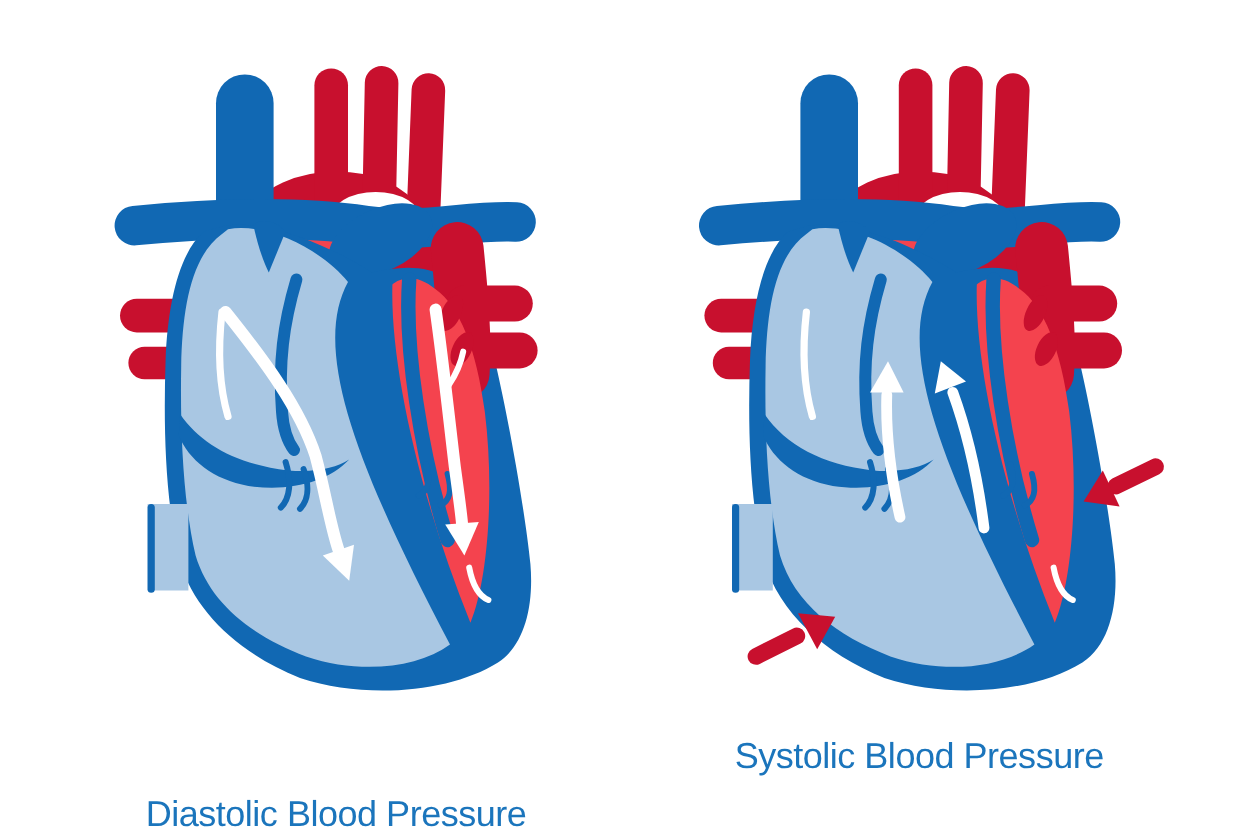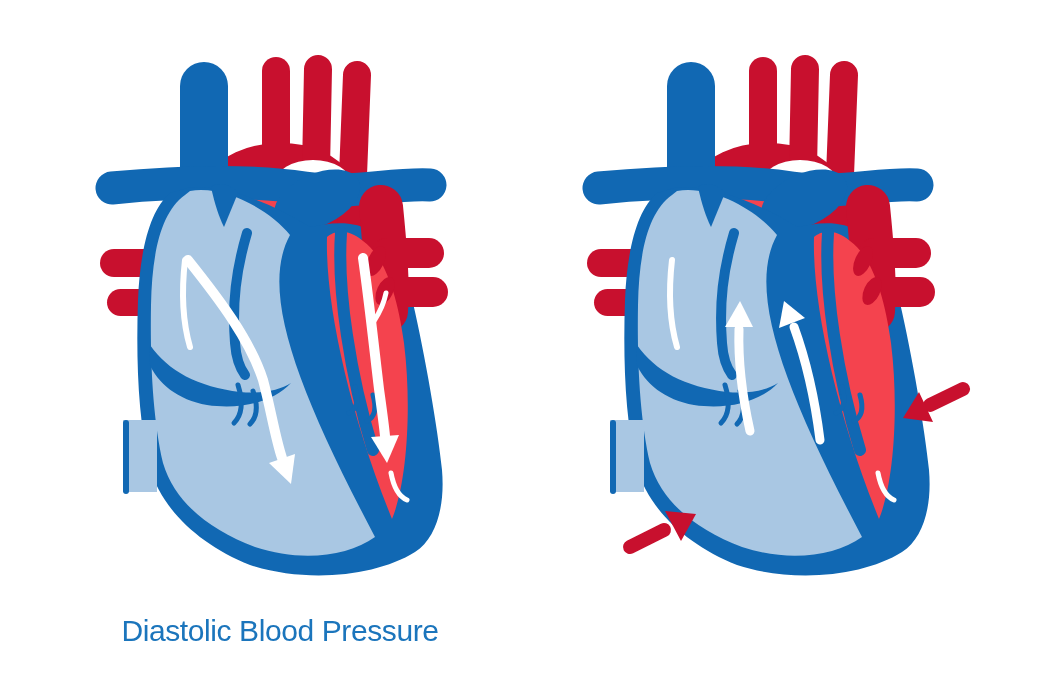--- a/index.html
+++ b/index.html
@@ -16,21 +16,21 @@
     top:614px;
     width:500px;
     text-align:center;
     font-size:30px;
     font-weight:500;
     letter-spacing:-0.4px;
     color:var(--label-blue,#1b75bc);
     line-height:34px;
     user-select:none;
   }
-  .caption.left{left:30px;}
+  .caption.left{left:30px;margin-top:48px;}
   .caption.right{left:516px;}
   
   .db{fill:var(--dark-blue,#1168b3);}
   .lb{fill:var(--light-blue,#a9c7e3);}
   .br{fill:var(--bright-red,#f4434e);}
   .dr{fill:var(--dark-red,#c8102e);}
   .wh{fill:#ffffff;}
   
   .sdb{stroke:var(--dark-blue,#1168b3);fill:none;stroke-linecap:round;}
   .sdr{stroke:var(--dark-red,#c8102e);fill:none;stroke-linecap:round;}
@@ -140,13 +140,14 @@
       <g>
         <path class="sdr" stroke-width="14" d="M48,492 L82,475"></path>
         <polygon class="dr" points="114,459 99,486 83,456"></polygon>
         <path class="sdr" stroke-width="14" d="M381,334 L348,350"></path>
         <polygon class="dr" points="321,363 351,367 337,337"></polygon>
       </g>
     </g>
   </svg>
 
   <div class="caption left">Diastolic Blood Pressure</div>
+  <div class="caption right">Systolic Blood Pressure</div>
 </div>
 
 </body></html>

